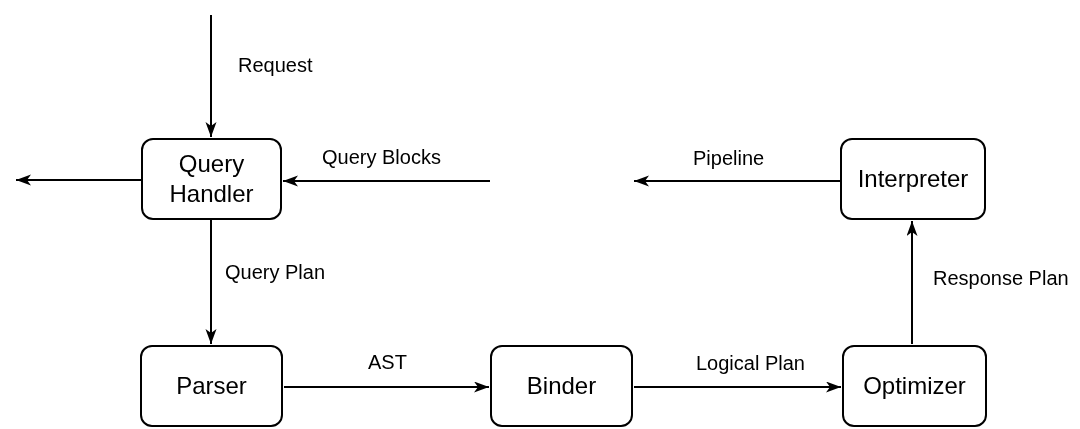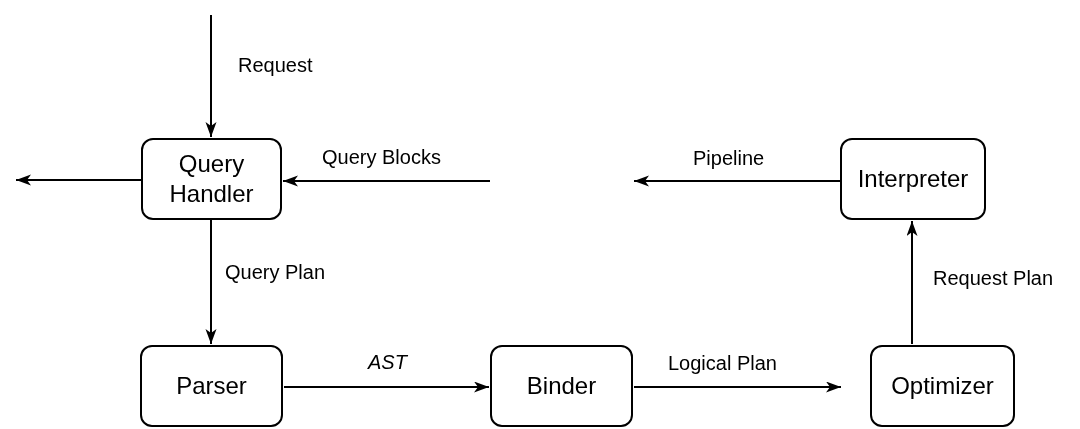--- a/index.html
+++ b/index.html
@@ -47,29 +47,29 @@
     line-height: 1;
     white-space: nowrap;
     text-align: center;
   }
   
   #node-query-handler { left: 141px; top: 138px; width: 141px; height: 82px; }
   #node-processor     { left: 490px; top: 138px; width: 143px; height: 82px; }
   #node-interpreter   { left: 840px; top: 138px; width: 146px; height: 82px; }
   #node-parser        { left: 140px; top: 345px; width: 143px; height: 82px; }
   #node-binder        { left: 490px; top: 345px; width: 143px; height: 82px; }
-  #node-optimizer     { left: 842px; top: 345px; width: 145px; height: 82px; margin-left: 28px; }
+  #node-optimizer     { left: 842px; top: 345px; width: 145px; height: 82px; }
   
   #label-request       { left: 238px; top: 55px;  }
   #label-response      { left: 20px;  top: 140px; }
   #label-data-blocks   { left: 322px; top: 147px; }
   #label-pipeline      { left: 693px; top: 148px; }
   #label-query-text    { left: 225px; top: 262px; }
-  #label-ast           { left: 368px; top: 352px; font-style: italic; }
-  #label-logical-plan  { left: 668px; top: 353px; }
+  #label-ast           { left: 368px; top: 352px; }
+  #label-logical-plan  { left: 696px; top: 353px; }
   #label-physical-plan { left: 933px; top: 268px; }
 </style>
 </head>
 <body>
 
 <div id="canvas">
 
   <svg id="edges-svg">
     <defs>
       <marker id="arrowhead" markerUnits="userSpaceOnUse" markerWidth="17" markerHeight="13" refX="15" refY="5.5" orient="auto">
@@ -101,15 +101,15 @@
   <div class="node" id="node-optimizer">
     <span>Optimizer</span>
   </div>
 
   <div class="edge-label" id="label-request">Request</div>
   <div class="edge-label" id="label-data-blocks">Query Blocks</div>
   <div class="edge-label" id="label-pipeline">Pipeline</div>
   <div class="edge-label" id="label-query-text">Query Plan</div>
   <div class="edge-label" id="label-ast">AST</div>
   <div class="edge-label" id="label-logical-plan">Logical Plan</div>
-  <div class="edge-label" id="label-physical-plan">Request Plan</div>
+  <div class="edge-label" id="label-physical-plan">Response Plan</div>
 
 </div>
 
 </body></html>

